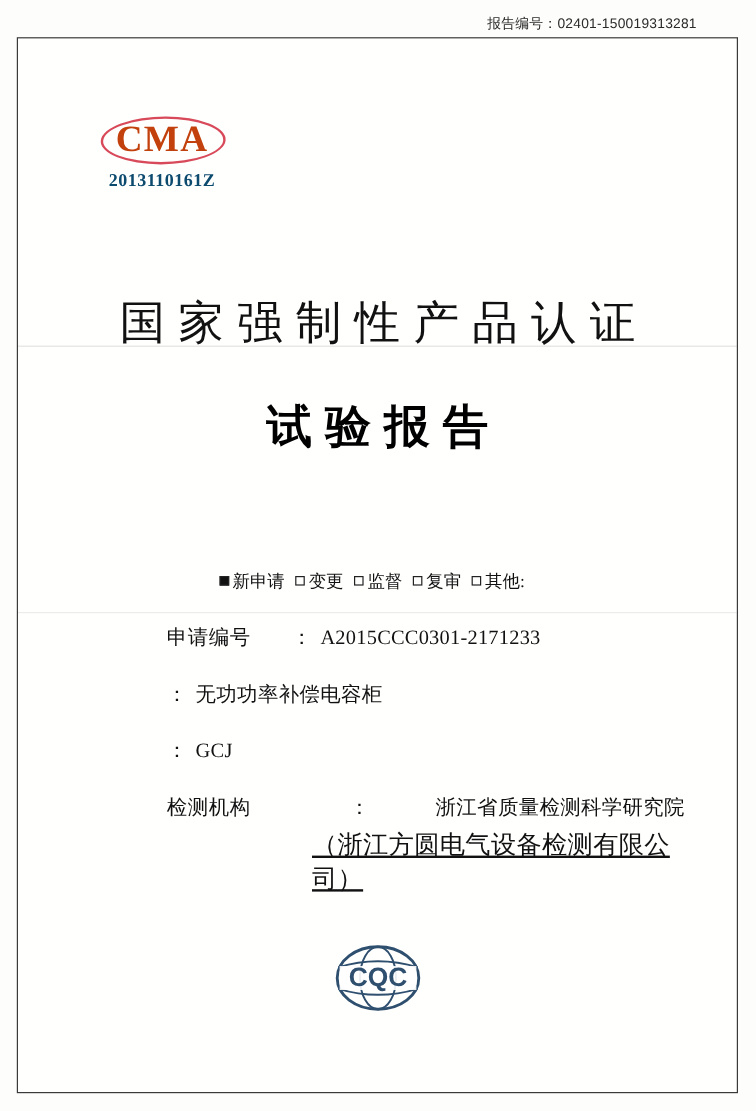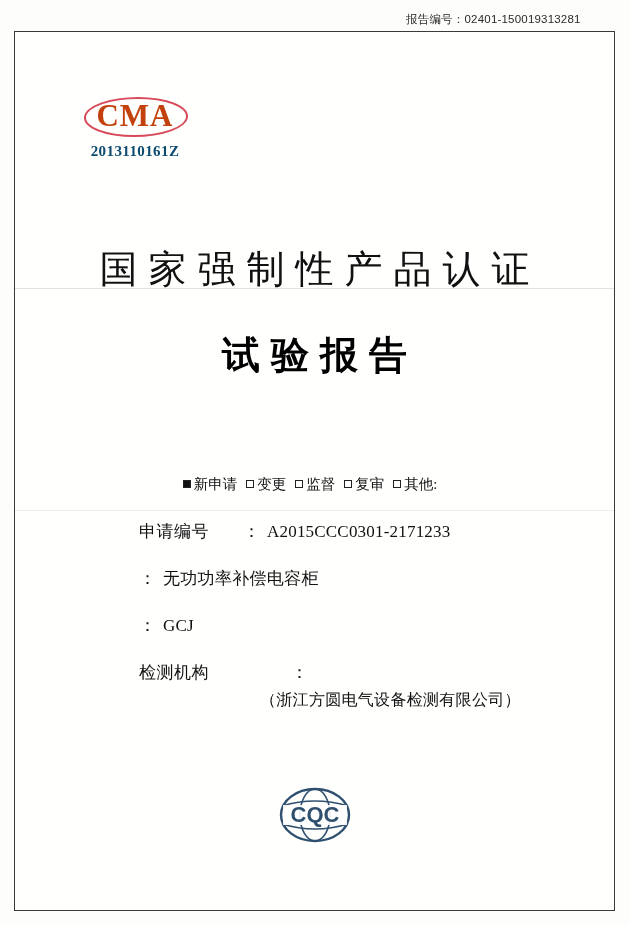--- a/index.html
+++ b/index.html
@@ -232,22 +232,23 @@
     letter-spacing: 0.3px;
   }
   .field-value.latin {
     font-family: "Liberation Serif", serif;
     letter-spacing: 0.2px;
   }
   .field-sub {
     margin-left: 121px;
     margin-top: -14px;
     margin-bottom: 40px;
-    font-size: 16px;
+    font-size: 21px;
     letter-spacing: 0.3px;
+    text-decoration: underline;
   }
 
   
   .cqc {
     position: absolute;
     top: 752px;
     left: 0;
     width: 100%;
     text-align: center;
   }
@@ -308,20 +309,21 @@
       </div>
 
       <div class="field-row">
         <span class="field-colon">：</span>
         <span class="field-value latin">GCJ</span>
       </div>
 
       <div class="field-row" style="margin-bottom:6px;gap:48px;">
         <span class="field-label">检测机构</span>
         <span class="field-colon">：</span>
+        <span class="field-value">浙江省质量检测科学研究院</span>
       </div>
       <div class="field-sub" style="margin-top:0;">（浙江方圆电气设备检测有限公司）</div>
 
     </div>
 
     <div class="cqc">
       <div class="cqc-inner">
         <svg width="92" height="62" viewBox="0 0 92 62">
           <ellipse cx="46" cy="31" rx="34" ry="26" fill="none" stroke="#2f4f6f" stroke-width="2.4"></ellipse>
           <ellipse cx="46" cy="31" rx="15" ry="26" fill="none" stroke="#2f4f6f" stroke-width="1.6"></ellipse>

